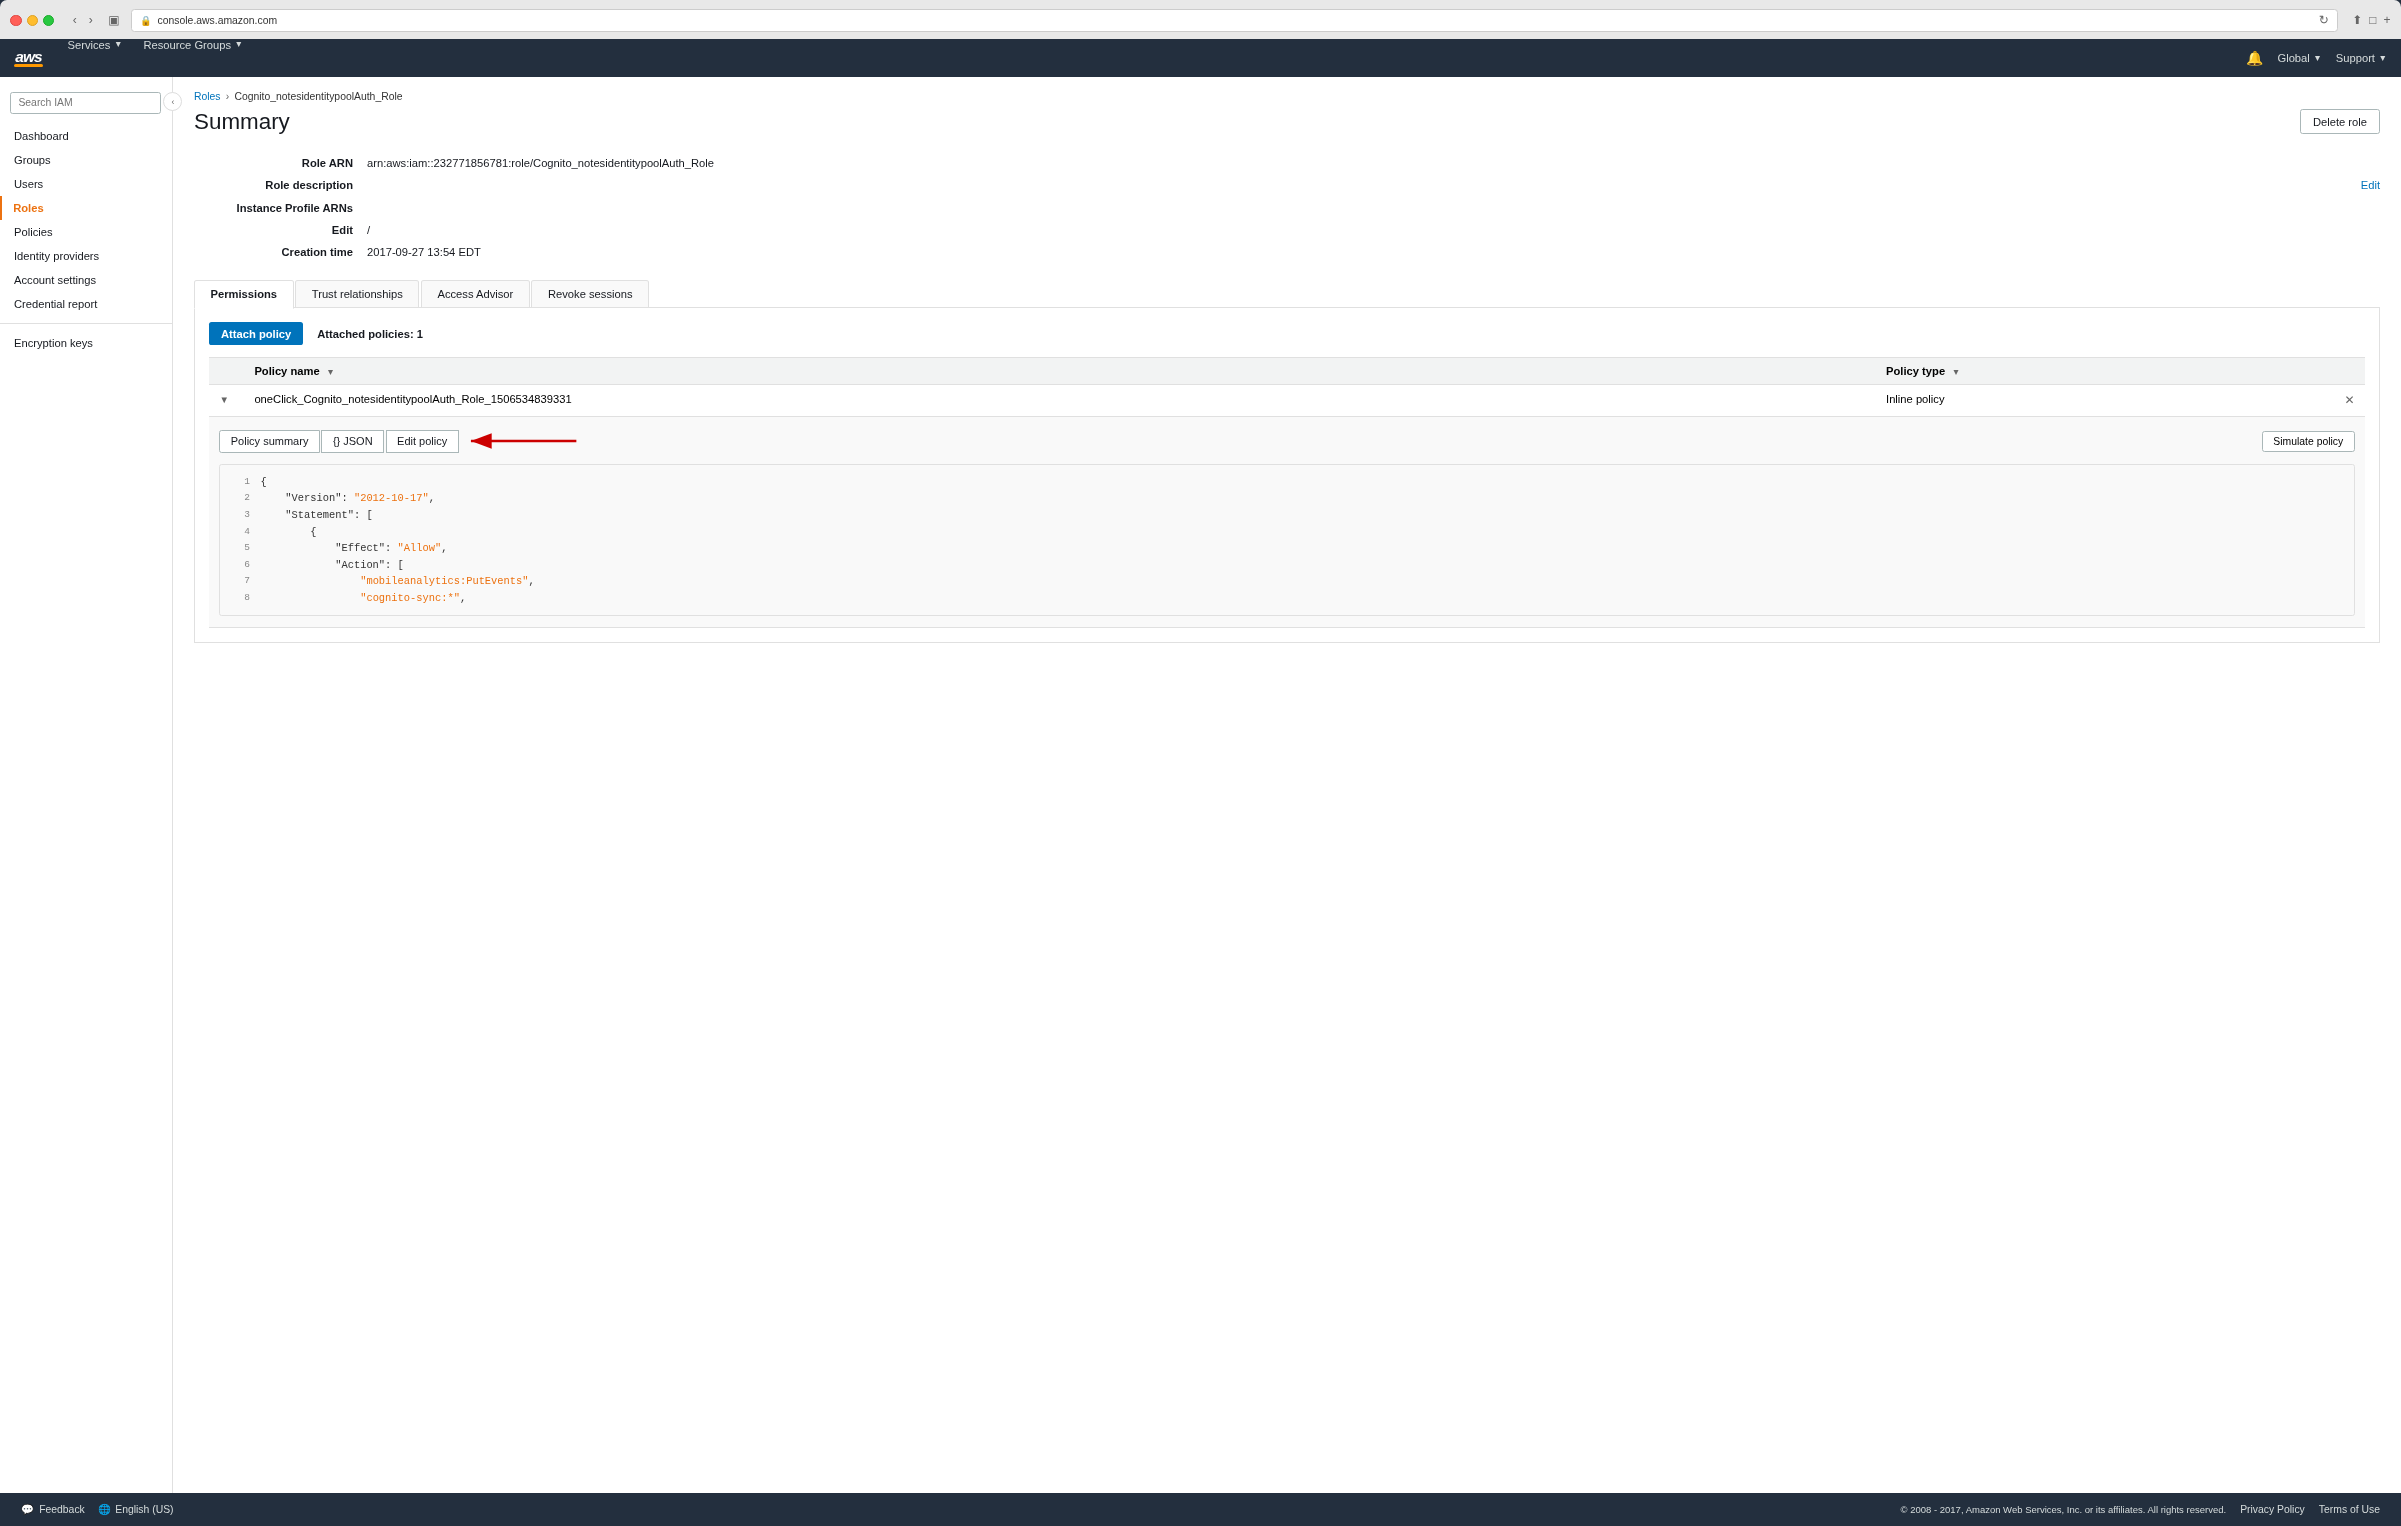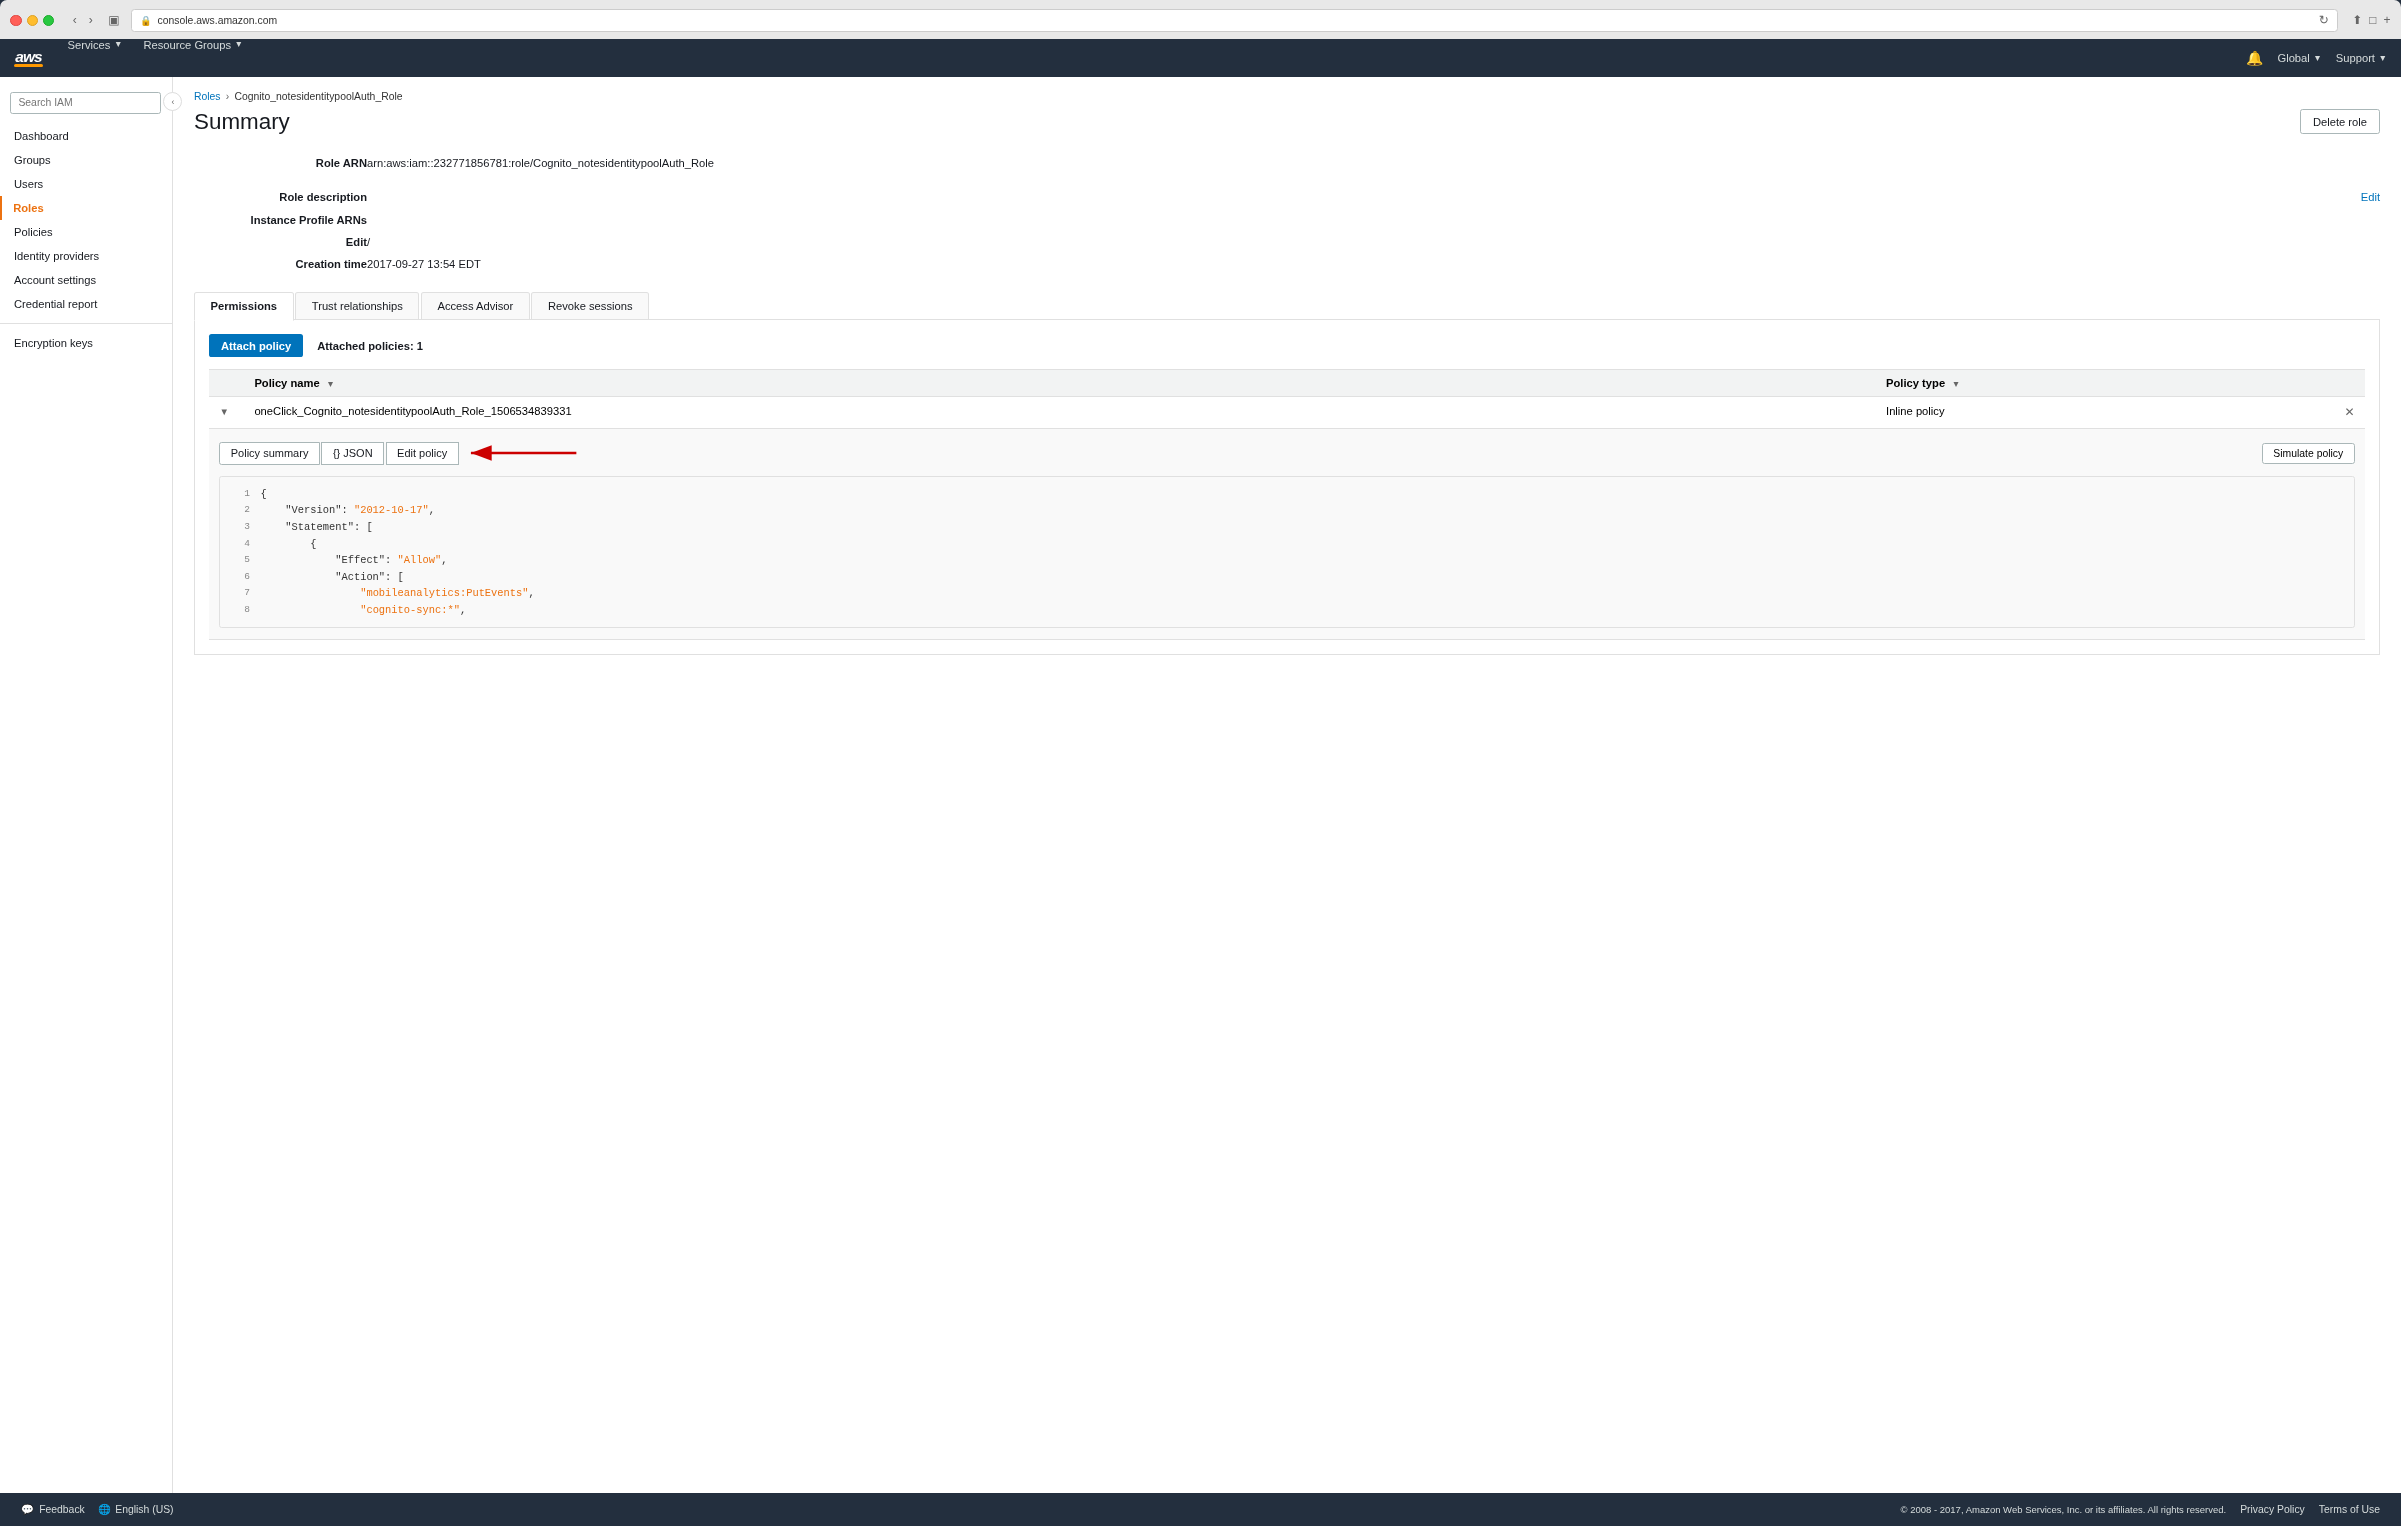--- a/index.html
+++ b/index.html
@@ -132,20 +132,21 @@
     }
 
     
     .summary-table { margin-bottom: 17px; }
     .summary-row { display: flex; padding: 5.2px 0; }
     .summary-label {
       width: 173px; min-width: 173px;
       text-align: right;
       font-weight: 600;
       color: #16191f;
+      padding-right: 14px;
       font-size: 11.2px;
     }
     .summary-value { color: #16191f; font-size: 11.2px; flex: 1; }
     .summary-edit { color: #0073bb; cursor: pointer; font-size: 11.2px; }
 
     
     .tabs-bar {
       display: flex;
       border-bottom: 1.7px solid #e0e0e0;
       margin-bottom: 0;
@@ -375,21 +376,21 @@
       <div class="page-header">
         <h1 class="page-title">Summary</h1>
         <button class="delete-role-btn">Delete role</button>
       </div>
 
       <div class="summary-table">
         <div class="summary-row">
           <div class="summary-label">Role ARN</div>
           <div class="summary-value">arn:aws:iam::232771856781:role/Cognito_notesidentitypoolAuth_Role</div>
         </div>
-        <div class="summary-row" style="justify-content: space-between; margin-top: 12px;">
+        <div class="summary-row" style="justify-content: space-between;">
           <div class="summary-label">Role description</div>
           <div class="summary-value"></div>
           <div class="summary-edit">Edit</div>
         </div>
         <div class="summary-row">
           <div class="summary-label">Instance Profile ARNs</div>
           <div class="summary-value"></div>
         </div>
         <div class="summary-row">
           <div class="summary-label">Edit</div>

